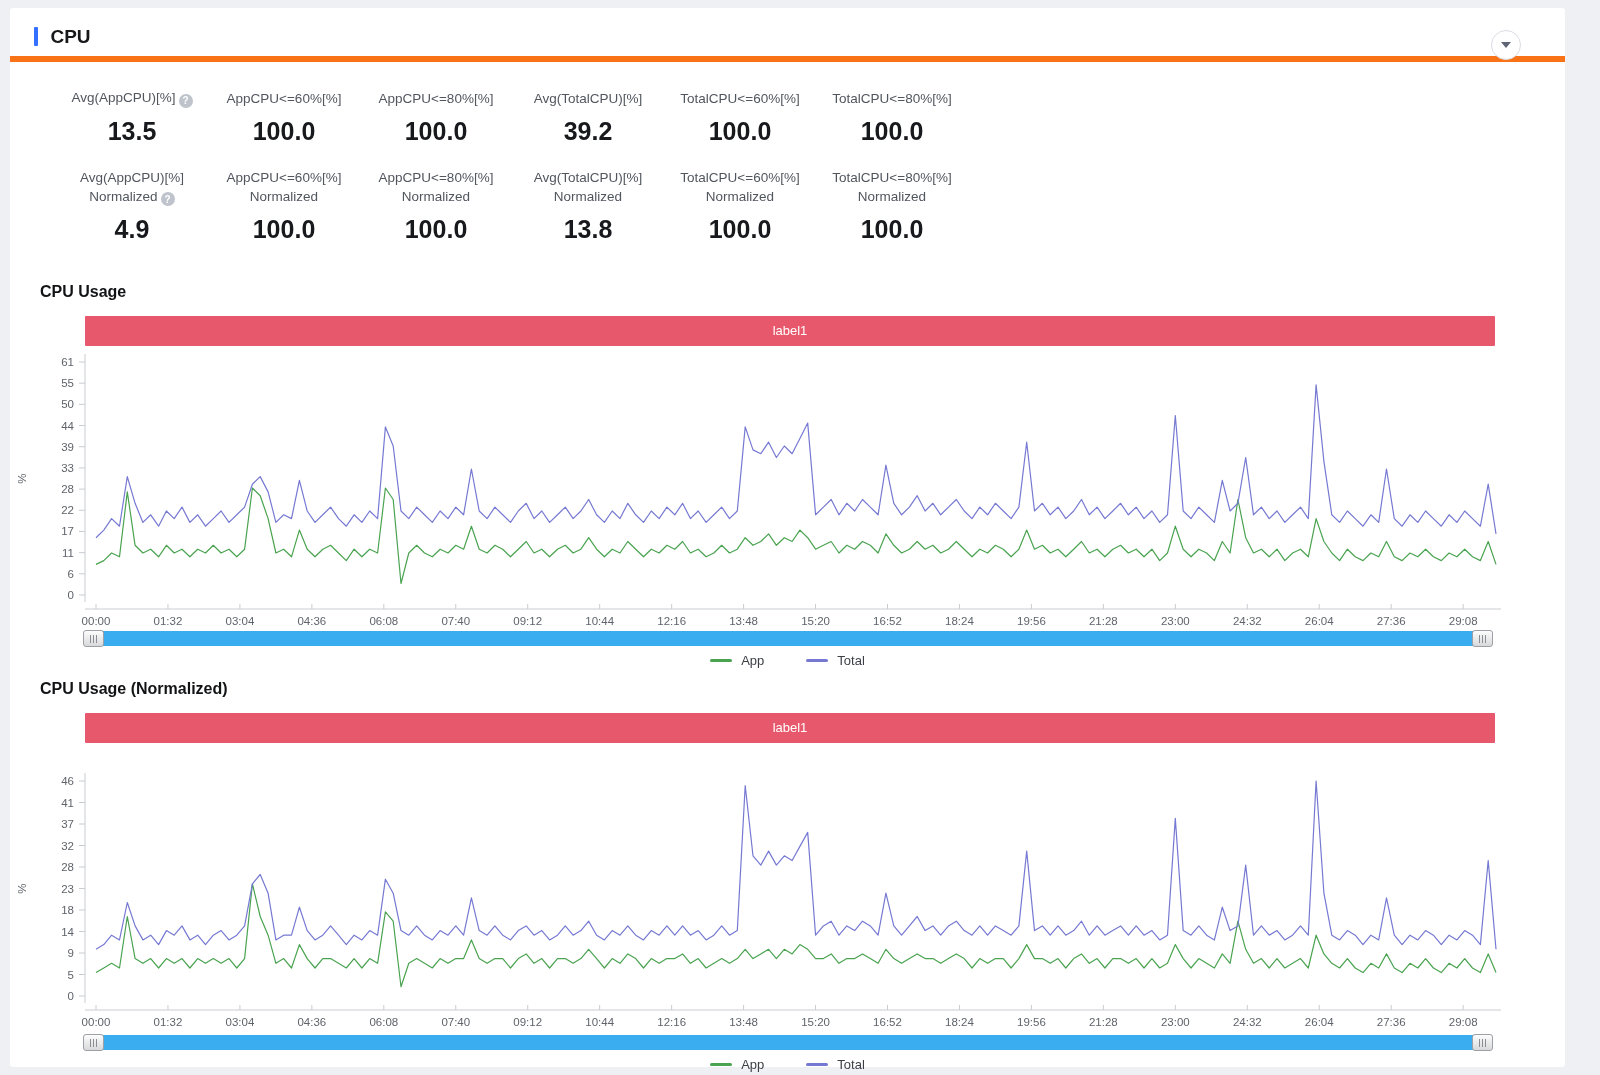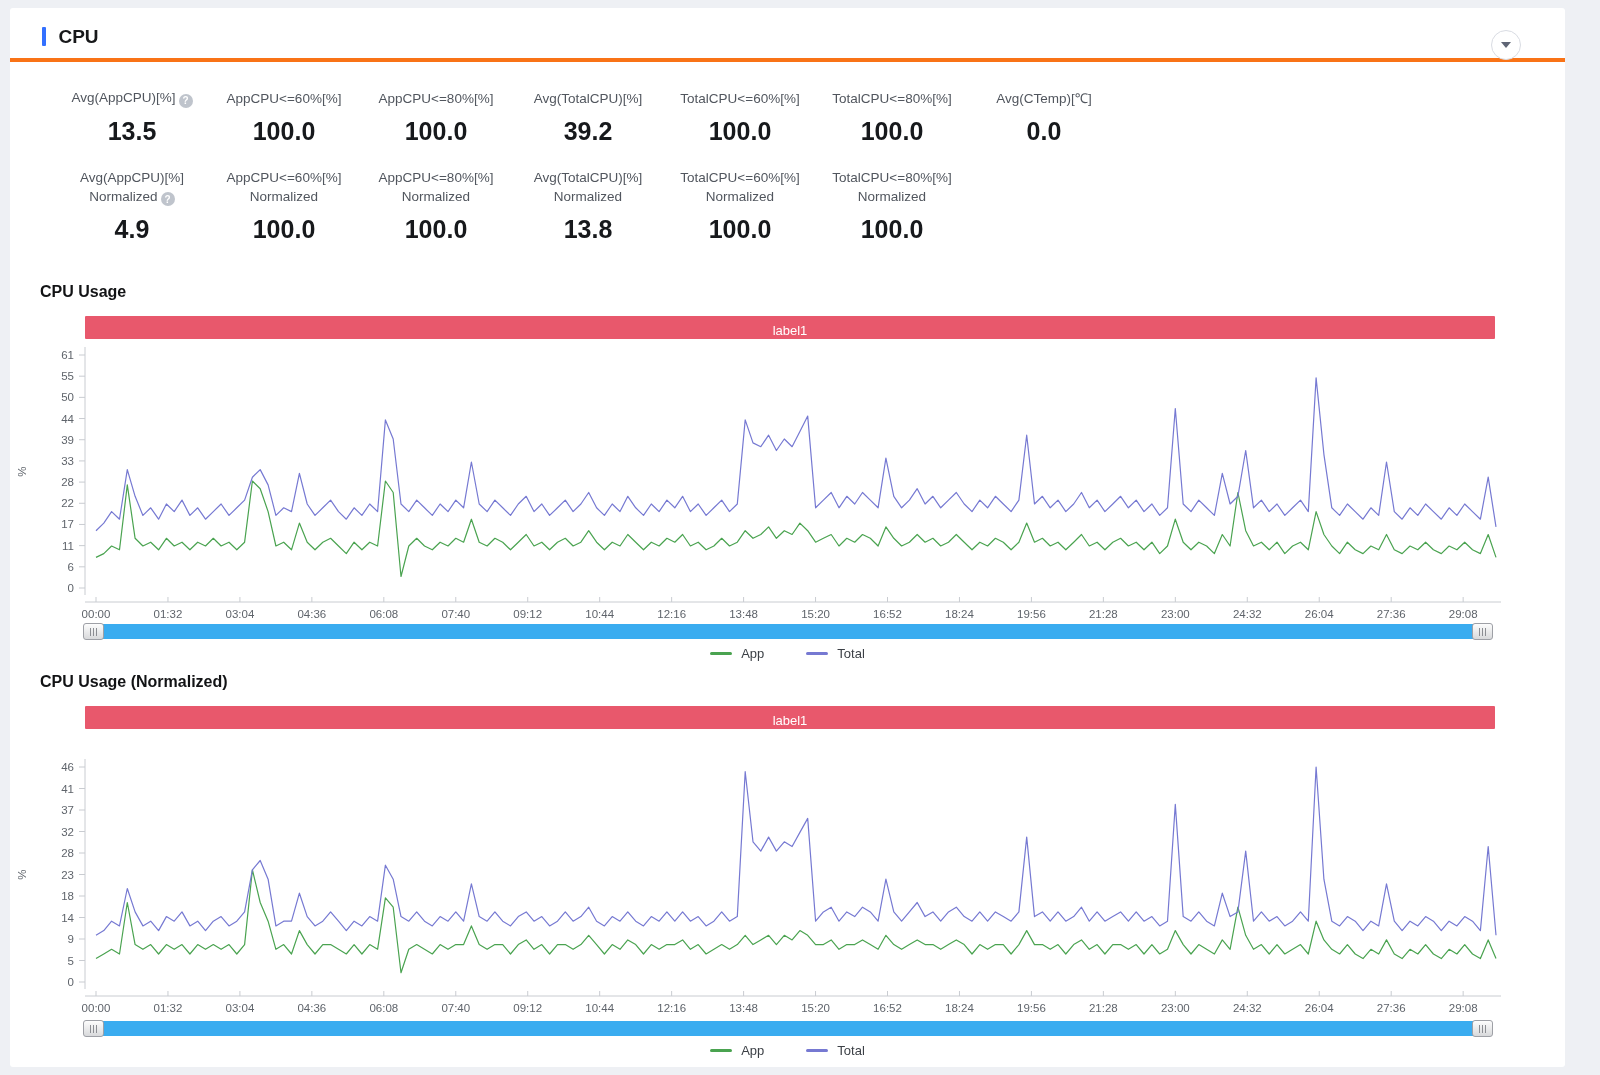--- a/index.html
+++ b/index.html
@@ -2,22 +2,22 @@
 <html><head>
 <meta charset="utf-8">
 <style>
   * { margin:0; padding:0; box-sizing:border-box; }
   html,body { width:1600px; height:1075px; overflow:hidden;
               font-family:"Liberation Sans", sans-serif; background:#eef0f4; }
   .card { position:absolute; left:10px; top:8px; width:1555px; height:1059px;
           background:#ffffff; border-radius:3px; }
 
   
-  .card-header { position:relative; height:54px; padding:18px 0 0 32px;
-                 border-bottom:4px solid #f97316; }
+  .card-header { position:relative; height:54px; padding:18px 0 0 24px;
+                 border-bottom:6px solid #f97316; }
   .accent { display:inline-block; width:4px; height:19px; background:#3370ff;
             border-radius:1px; vertical-align:-3px; margin-right:8px; }
   .card-header h1 { display:inline-block; font-size:19px; font-weight:700; color:#17181a; }
   .collapse-btn { position:absolute; right:44px; top:22px; width:30px; height:30px;
                   border-radius:50%; border:1px solid #d9dce3; background:#fff; cursor:pointer;
                   display:flex; align-items:center; justify-content:center; }
   .caret { width:0; height:0; border-left:5px solid transparent; border-right:5px solid transparent;
            border-top:6px solid #5f6575; }
 
   
@@ -28,21 +28,21 @@
   .stat-label { font-size:13.5px; color:#51565e; line-height:19px; }
   .stat-value { margin-top:9px; font-size:25px; font-weight:700; color:#17191c; }
   .help { display:inline-flex; width:14px; height:14px; border-radius:50%; background:#bfc4cc;
           color:#fff; font-size:10px; font-weight:700; align-items:center; justify-content:center;
           margin-left:3px; vertical-align:-2px; cursor:pointer; }
 
   
   .chart-block { margin-top:39px; }
   .chart-block.second { margin-top:12px; }
   .chart-title { font-size:16px; font-weight:700; color:#121315; padding-left:30px; }
-  .banner { margin:15px 70px 0 75px; height:23px; line-height:30px; text-align:center;
+  .banner { margin:15px 70px 0 75px; height:30px; line-height:30px; text-align:center;
             color:#ffffff; font-size:13px; border-radius:1px; }
   svg.chart { display:block; margin-top:2px; }
 
   
   .scrollbar { position:relative; margin:2px 74px 0 75px; height:15px; }
   .sb-track { position:absolute; left:0; right:0; top:0; bottom:0; background:#3aacf0; border-radius:2px; }
   .sb-handle { position:absolute; top:-1px; width:21px; height:17px; border:1px solid #9ea0a6;
                border-radius:3px; background:linear-gradient(#fdfdfd,#d8d9db); cursor:ew-resize;
                display:flex; align-items:center; justify-content:center; z-index:2; }
   .sb-handle.left { left:-2px; }
@@ -89,24 +89,20 @@
         <div class="stat-label"><span>Avg(TotalCPU)[%]</span></div>
         <div class="stat-value">39.2</div>
       </div>
       <div class="stat">
         <div class="stat-label"><span>TotalCPU&lt;=60%[%]</span></div>
         <div class="stat-value">100.0</div>
       </div>
       <div class="stat">
         <div class="stat-label"><span>TotalCPU&lt;=80%[%]</span></div>
         <div class="stat-value">100.0</div>
-      </div>
-      <div class="stat">
-        <div class="stat-label"><span>Avg(CTemp)[℃]</span></div>
-        <div class="stat-value">0.0</div>
       </div>
     </div>
 
     <div class="stats-row">
       <div class="stat">
         <div class="stat-label"><span>Avg(AppCPU)[%]</span><br>
           <span>Normalized</span><span class="help">?</span></div>
         <div class="stat-value">4.9</div>
       </div>
       <div class="stat">

